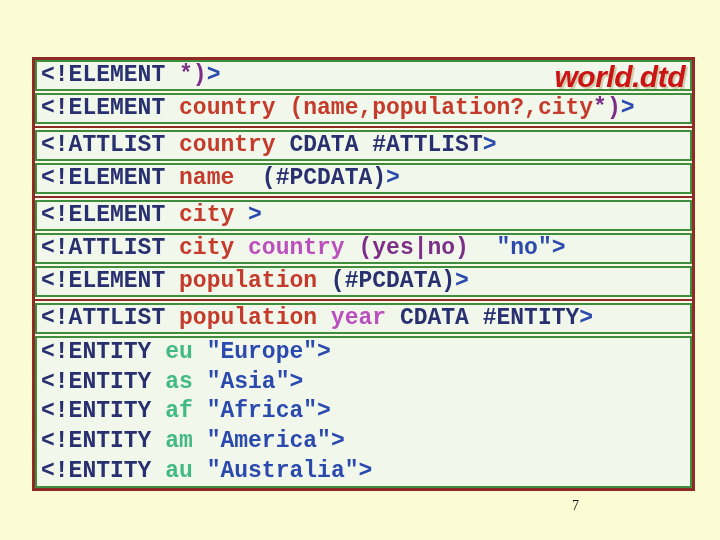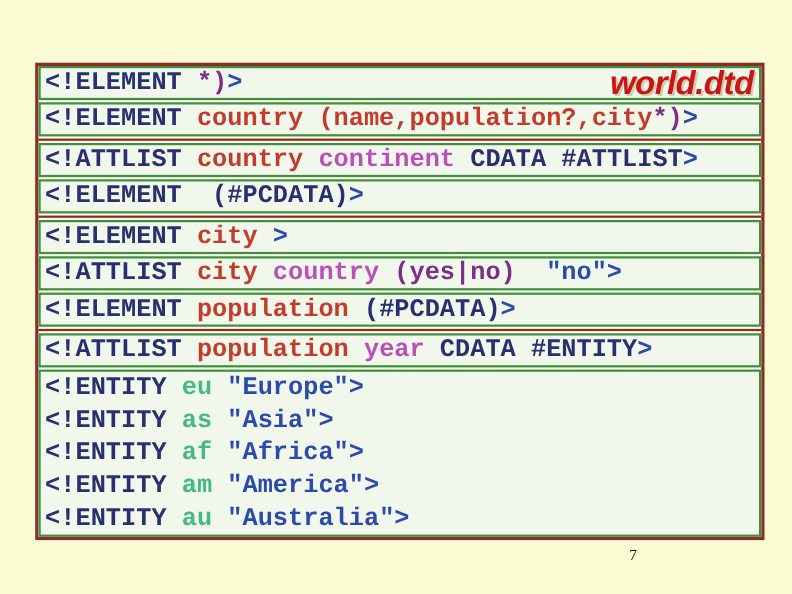--- a/index.html
+++ b/index.html
@@ -61,22 +61,22 @@
   }
 </style>
 </head>
 <body>
 
 <div class="slide">
   <div class="dtd-box" id="dtdBox">
       <div class="linebox"><span class="tk-kw">&lt;!ELEMENT </span><span class="tk-pu">*)</span><span class="tk-bl">&gt;</span><span class="file-label">world.dtd</span></div>
       <div class="linebox"><span class="tk-kw">&lt;!ELEMENT </span><span class="tk-el">country (name,population?,city</span><span class="tk-pu">*)</span><span class="tk-bl">&gt;</span></div>
       <div class="divider"></div>
-      <div class="linebox"><span class="tk-kw">&lt;!ATTLIST </span><span class="tk-el">country </span><span class="tk-at">continent </span><span class="tk-kw">CDATA #ATTLIST</span><span class="tk-bl">&gt;</span></div>
-      <div class="linebox"><span class="tk-kw">&lt;!ELEMENT </span><span class="tk-kw"> (#PCDATA)</span><span class="tk-bl">&gt;</span></div>
+      <div class="linebox"><span class="tk-kw">&lt;!ATTLIST </span><span class="tk-el">country </span><span class="tk-kw">CDATA #ATTLIST</span><span class="tk-bl">&gt;</span></div>
+      <div class="linebox"><span class="tk-kw">&lt;!ELEMENT </span><span class="tk-el">name </span><span class="tk-kw"> (#PCDATA)</span><span class="tk-bl">&gt;</span></div>
       <div class="divider"></div>
       <div class="linebox"><span class="tk-kw">&lt;!ELEMENT </span><span class="tk-el">city </span><span class="tk-bl">&gt;</span></div>
       <div class="linebox"><span class="tk-kw">&lt;!ATTLIST </span><span class="tk-el">city </span><span class="tk-at">country </span><span class="tk-pu">(yes|no)</span><span class="tk-bl">  "no"&gt;</span></div>
       <div class="linebox"><span class="tk-kw">&lt;!ELEMENT </span><span class="tk-el">population </span><span class="tk-kw">(#PCDATA)</span><span class="tk-bl">&gt;</span></div>
       <div class="divider"></div>
       <div class="linebox"><span class="tk-kw">&lt;!ATTLIST </span><span class="tk-el">population </span><span class="tk-at">year </span><span class="tk-kw">CDATA #ENTITY</span><span class="tk-bl">&gt;</span></div>
       <div class="groupbox"><div class="gline"><span class="tk-kw">&lt;!ENTITY </span><span class="tk-en">eu </span><span class="tk-bl">"Europe"&gt;</span></div><div class="gline"><span class="tk-kw">&lt;!ENTITY </span><span class="tk-en">as </span><span class="tk-bl">"Asia"&gt;</span></div><div class="gline"><span class="tk-kw">&lt;!ENTITY </span><span class="tk-en">af </span><span class="tk-bl">"Africa"&gt;</span></div><div class="gline"><span class="tk-kw">&lt;!ENTITY </span><span class="tk-en">am </span><span class="tk-bl">"America"&gt;</span></div><div class="gline"><span class="tk-kw">&lt;!ENTITY </span><span class="tk-en">au </span><span class="tk-bl">"Australia"&gt;</span></div></div>
     </div>
   <div class="pageno">7</div>
 </div>

